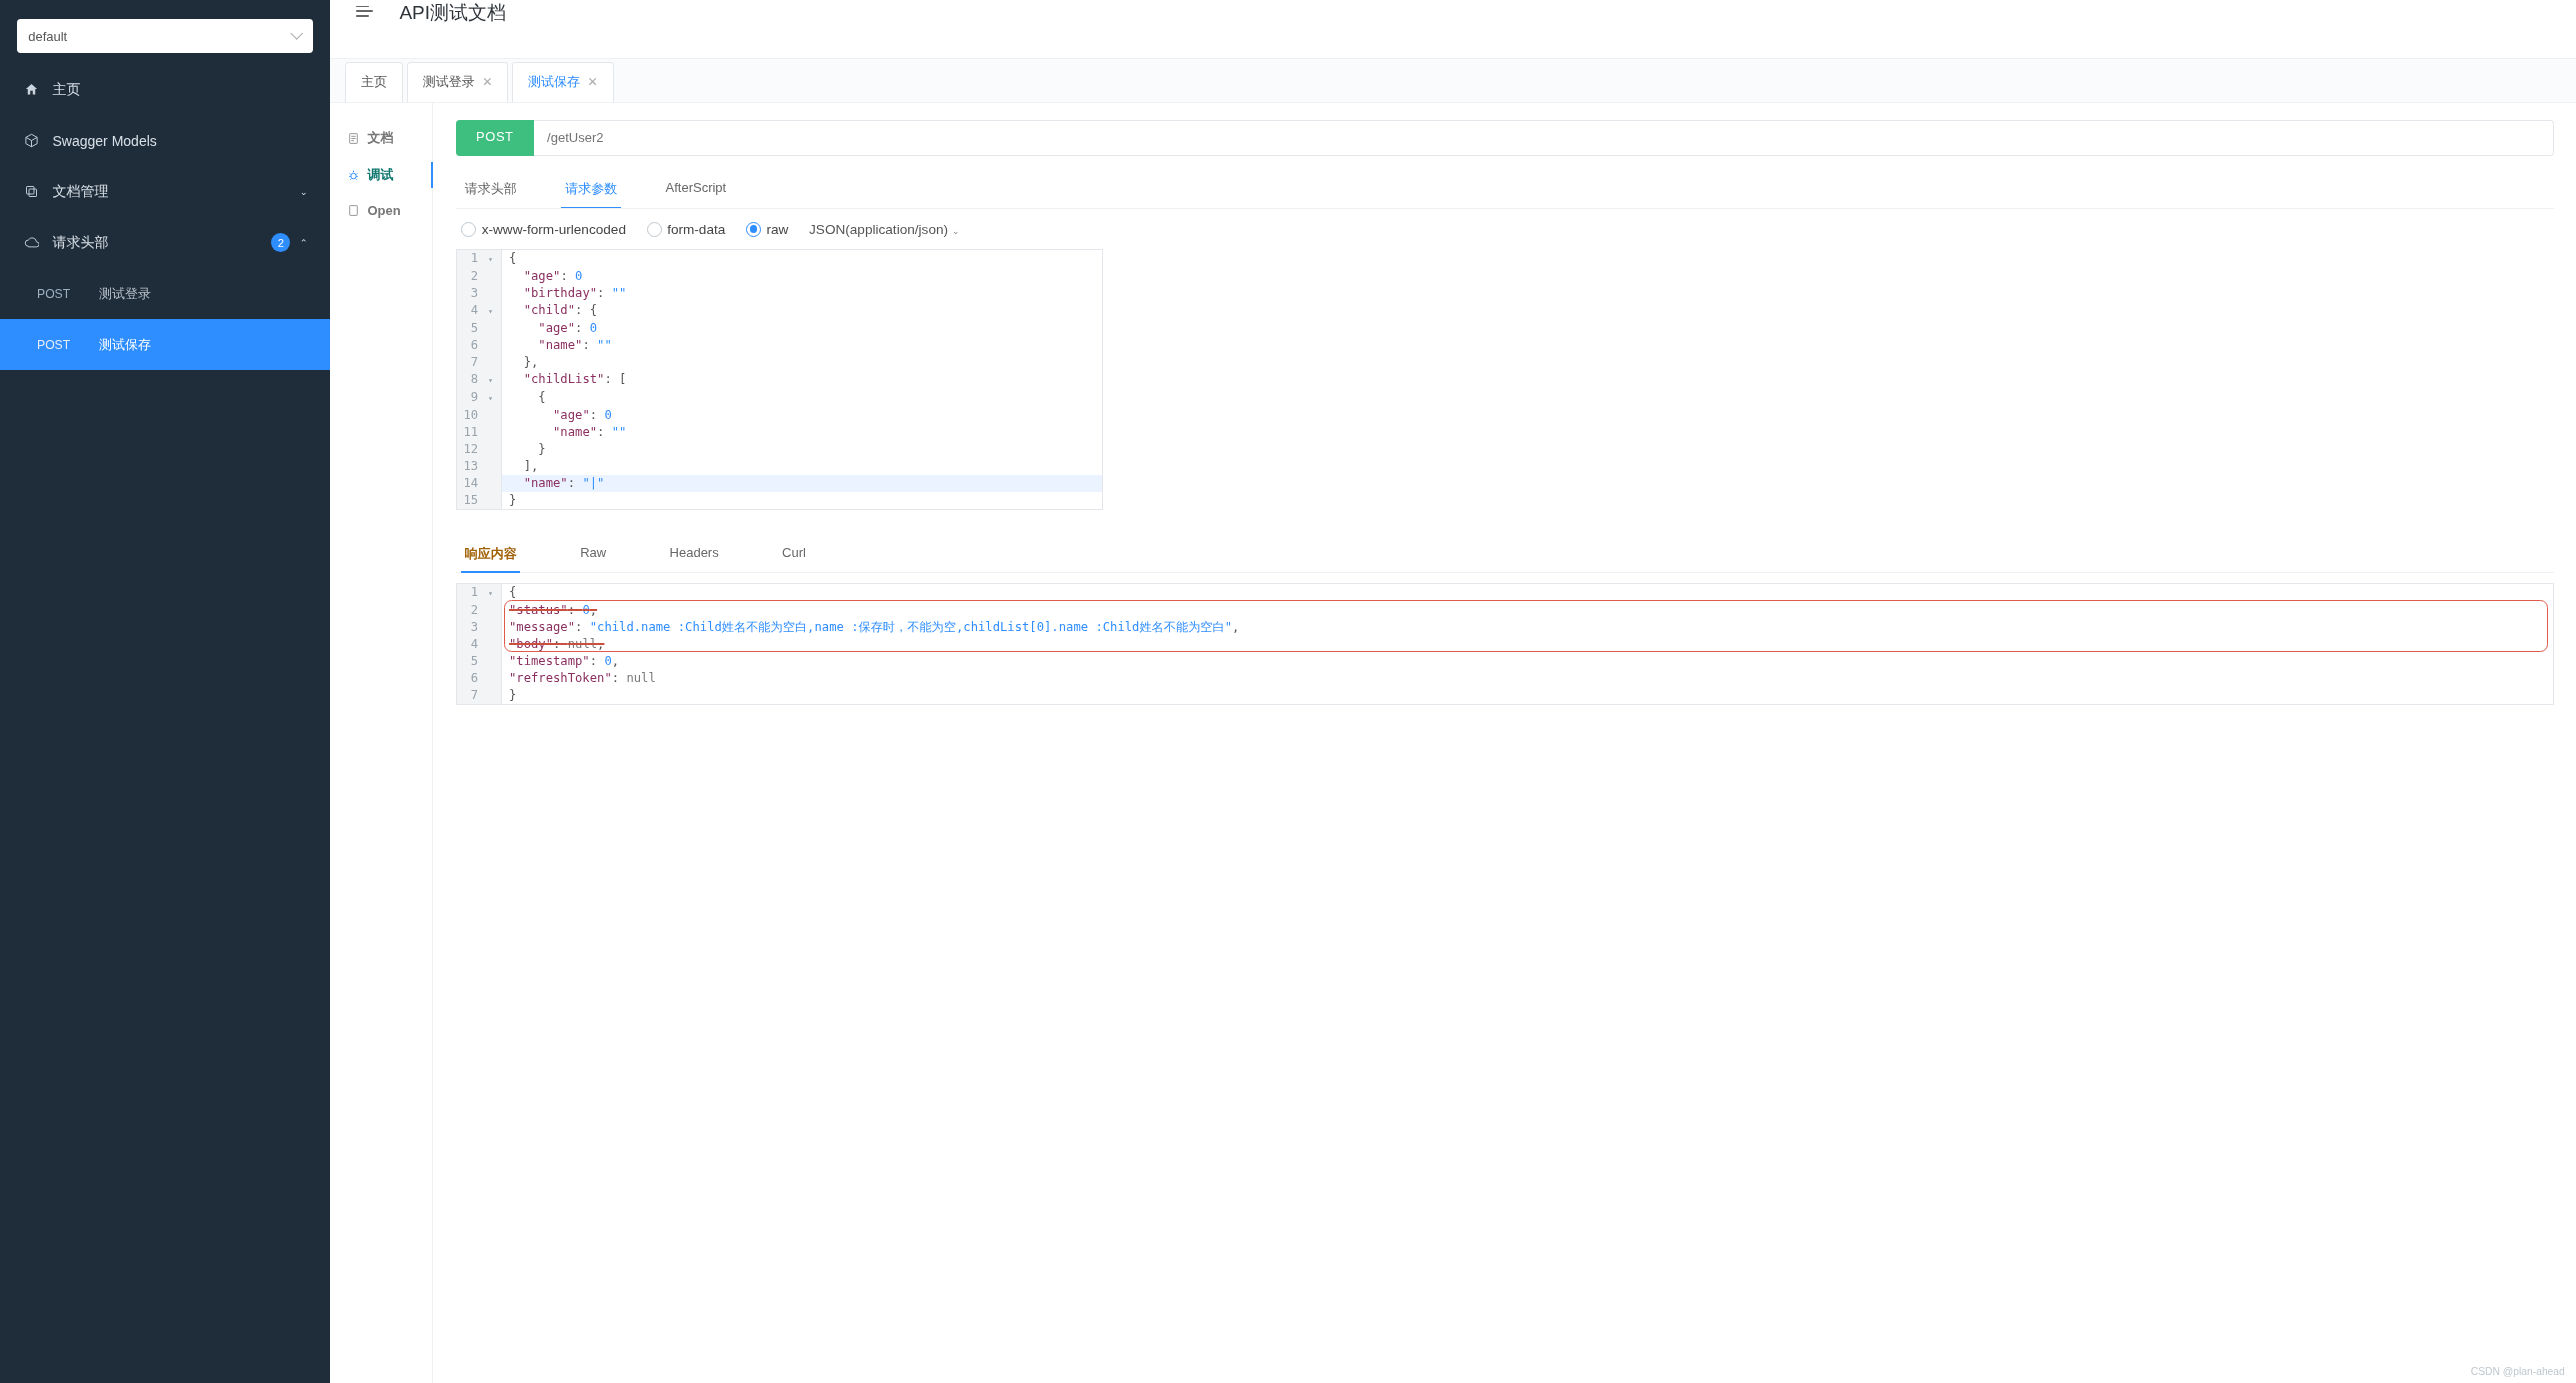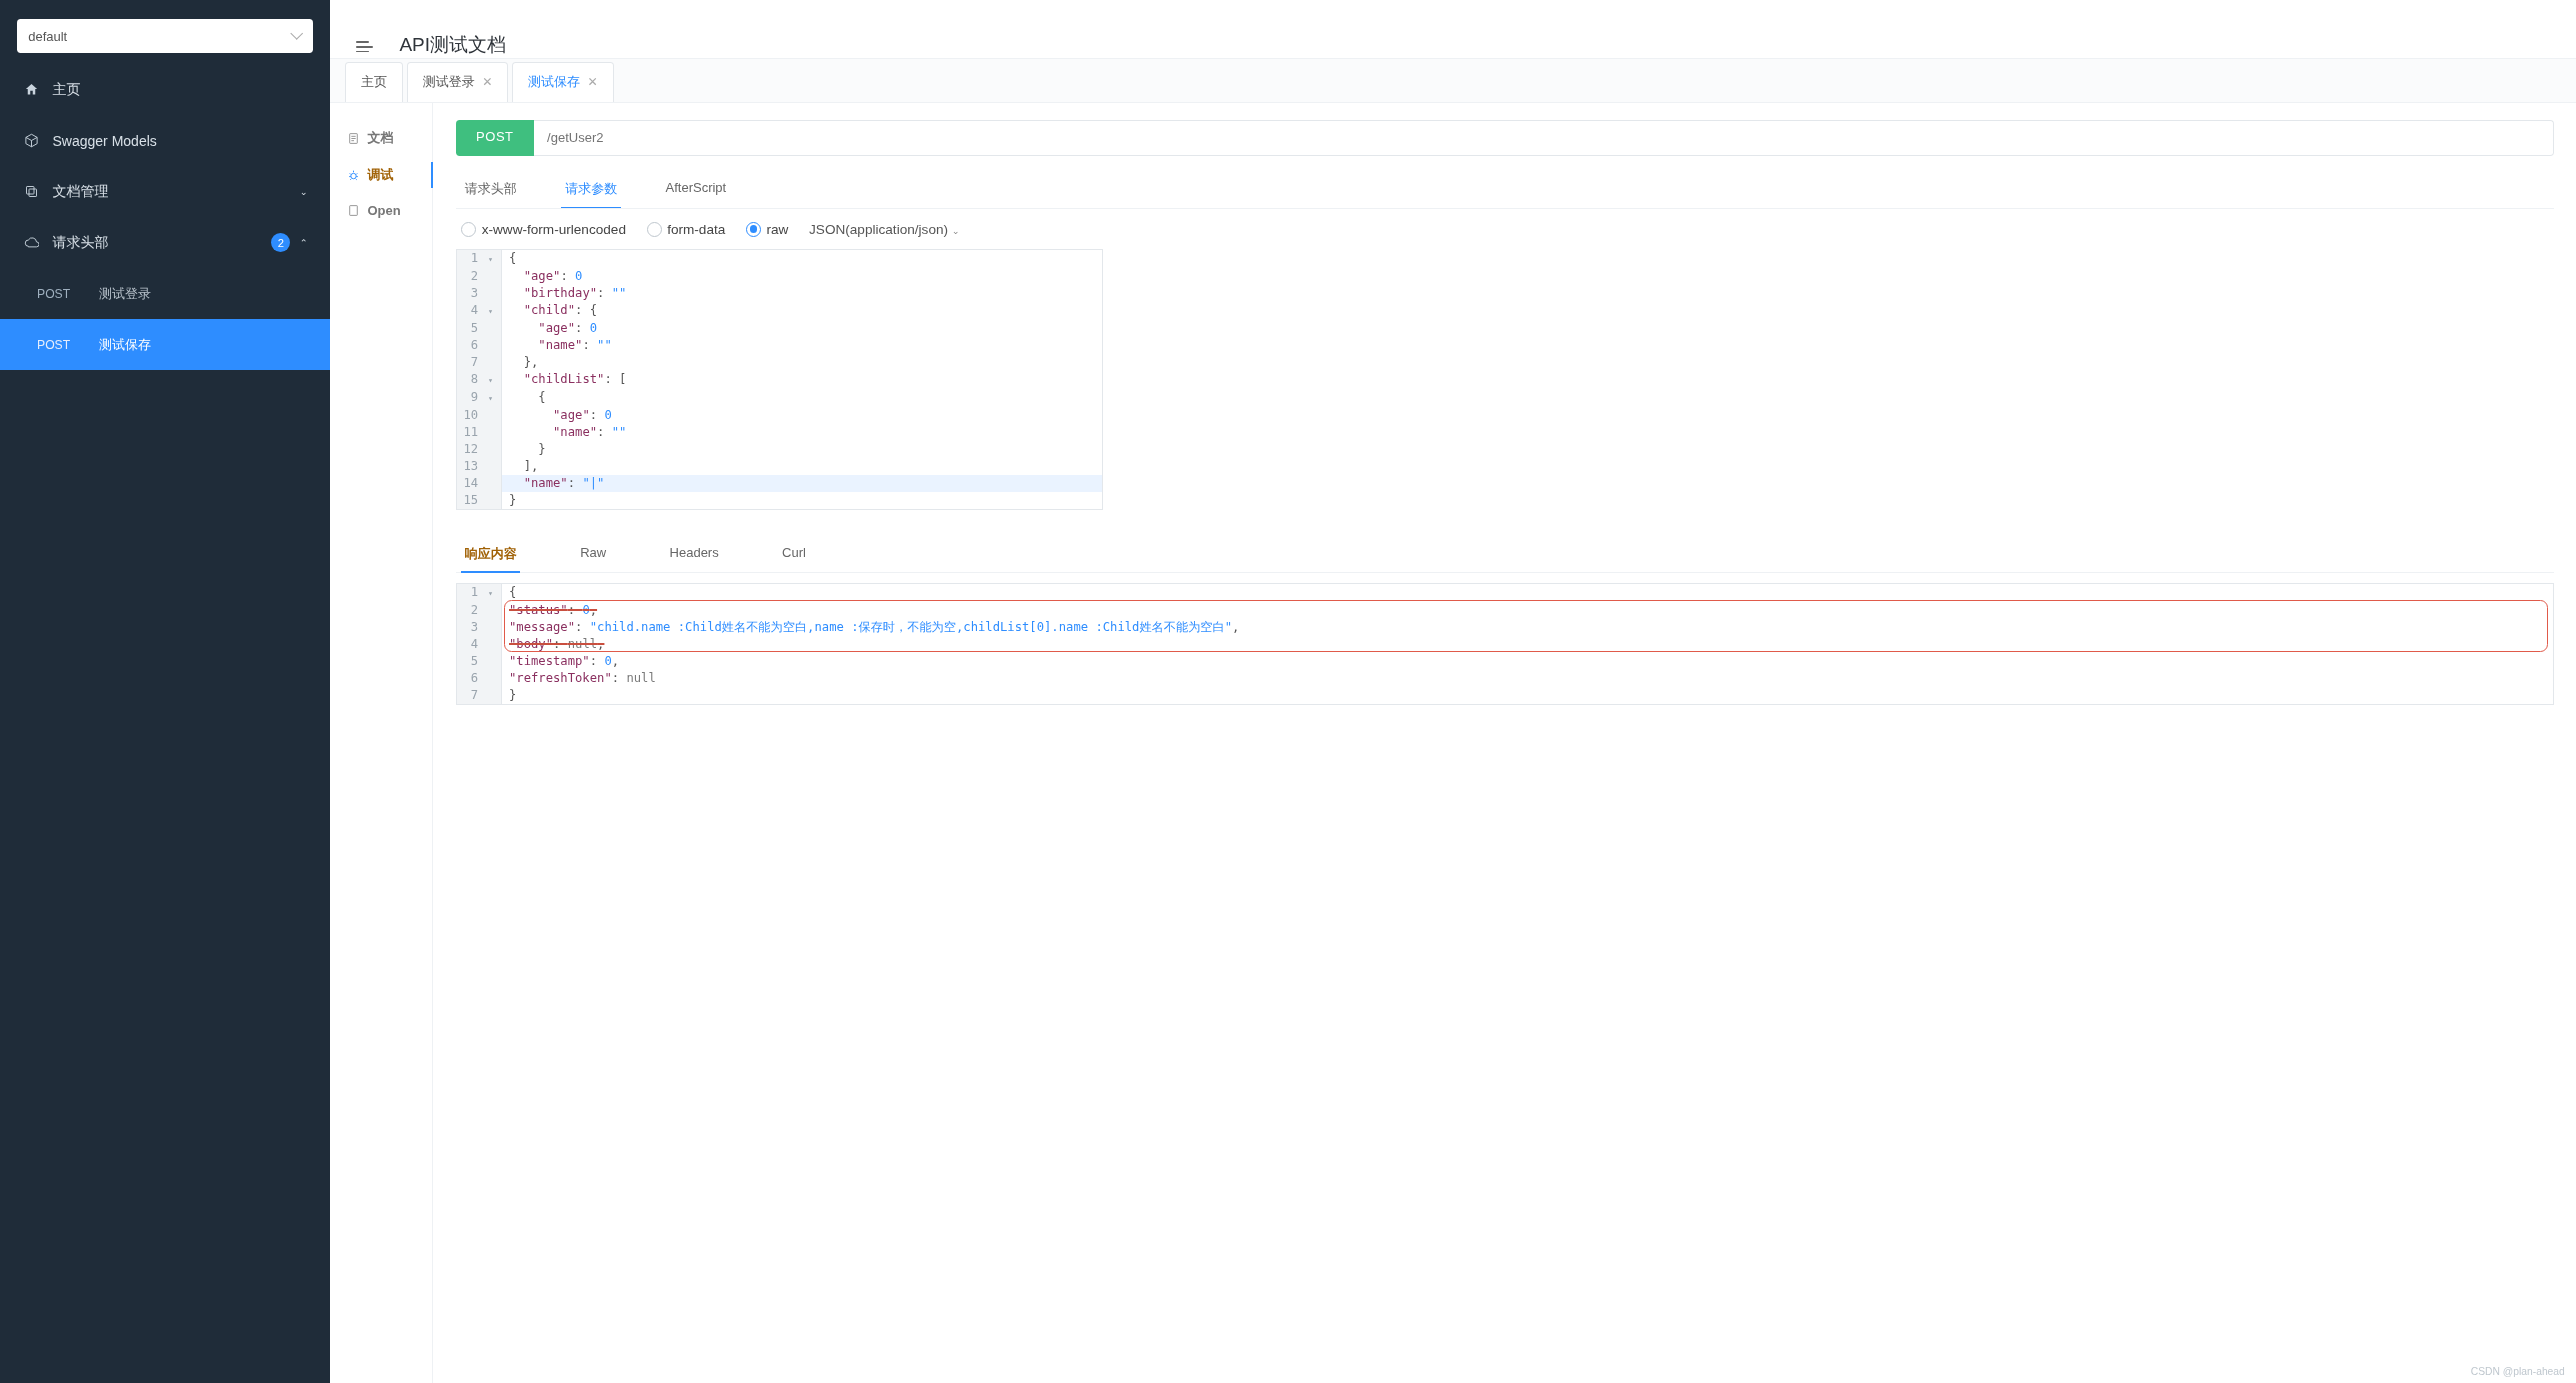--- a/index.html
+++ b/index.html
@@ -13,33 +13,33 @@
   .nav-item{display:flex;align-items:center;padding:0 22.5px;height:51px;cursor:pointer;font-size:14px;color:#d8e0e7;}
   .nav-item .ico{width:17px;margin-right:13px;display:flex;align-items:center;justify-content:center;color:#c9d4de;}
   .nav-item.sub{padding-left:37px;font-size:13px;color:#b9c3cc;}
   .nav-item.sub.active{background:#2e8dff;color:#fff;}
   .nav-item .badge{background:#2e8dff;color:#fff;border-radius:50%;width:19px;height:19px;font-size:11.2px;display:flex;align-items:center;justify-content:center;margin-left:auto;}
   .nav-item .expand{margin-left:9.4px;font-size:9.4px;}
   .nav-item .expand-only{margin-left:auto;font-size:9.4px;}
   .nav-sub .method{color:#9fb0bf;margin-right:26px;font-size:12.2px;width:36px;}
   
   .main{flex:1;display:flex;flex-direction:column;background:#fff;min-width:0;}
-  .topbar{height:58px;display:flex;align-items:flex-end;padding:0 20.6px;}
+  .topbar{height:58px;display:flex;align-items:flex-start;padding:0 20.6px;}
   .topbar h1{font-size:19px;font-weight:500;margin-left:20.6px;color:#2f343a;}
   .collapse-btn{display:flex;flex-direction:column;gap:2.8px;cursor:pointer;padding:5.6px;}
   .collapse-btn span{display:block;height:1.9px;background:#666;border-radius:0.9px;}
   .tabs-row{height:45px;display:flex;align-items:flex-end;padding:0 15px;border-top:0.9px solid #eef1f4;border-bottom:0.9px solid #eef1f4;background:#fafbfc;gap:0;}
   .tab{padding:9.4px 15px 11.2px 15px;border:0.9px solid #e3e7eb;border-bottom:none;background:#fff;border-radius:3.7px 3.7px 0 0;margin-right:3.7px;font-size:13px;color:#555;cursor:pointer;display:flex;align-items:center;gap:7.5px;}
   .tab.active{color:#2e8dff;}
   .tab .x{color:#aaa;font-size:12.2px;}
   .content{flex:1;display:flex;min-height:0;}
   
   .inner-side{width:103px;min-width:103px;border-right:0.9px solid #eef1f4;padding-top:17px;font-weight:bold;}
   .inner-item{display:flex;align-items:center;gap:7.5px;padding:9.4px 17px;font-size:13px;color:#777;cursor:pointer;}
-  .inner-item.active{color:#a16207;position:relative;}
+  .inner-item.active{color:#0f766e;position:relative;}
   .inner-item.active::after{content:"";position:absolute;right:-0.9px;top:5.6px;bottom:5.6px;width:1.9px;background:#2e8dff;}
   .inner-item .ic{width:13px;height:13px;display:inline-block;}
   
   .panel{flex:1;padding:17px 22.5px;overflow:auto;min-width:0;}
   .urlrow{display:flex;align-items:stretch;margin-bottom:15px;}
   .method-tag{background:#3fbf7f;color:#fff;padding:9.4px 20.6px;border-radius:3.7px 0 0 3.7px;font-size:13px;letter-spacing:0.5px;}
   .url{flex:1;border:0.9px solid #e3e7eb;border-left:none;border-radius:0 3.7px 3.7px 0;padding:9.4px 13px;color:#737373;}
   .subtabs{display:flex;gap:41px;border-bottom:0.9px solid #eef1f4;margin-bottom:13px;padding-left:5.6px;}
   .subtab{padding:9.4px 3.7px;color:#666;cursor:pointer;position:relative;font-size:13px;}
   .subtab.active{color:#2e8dff;text-align:right;}

